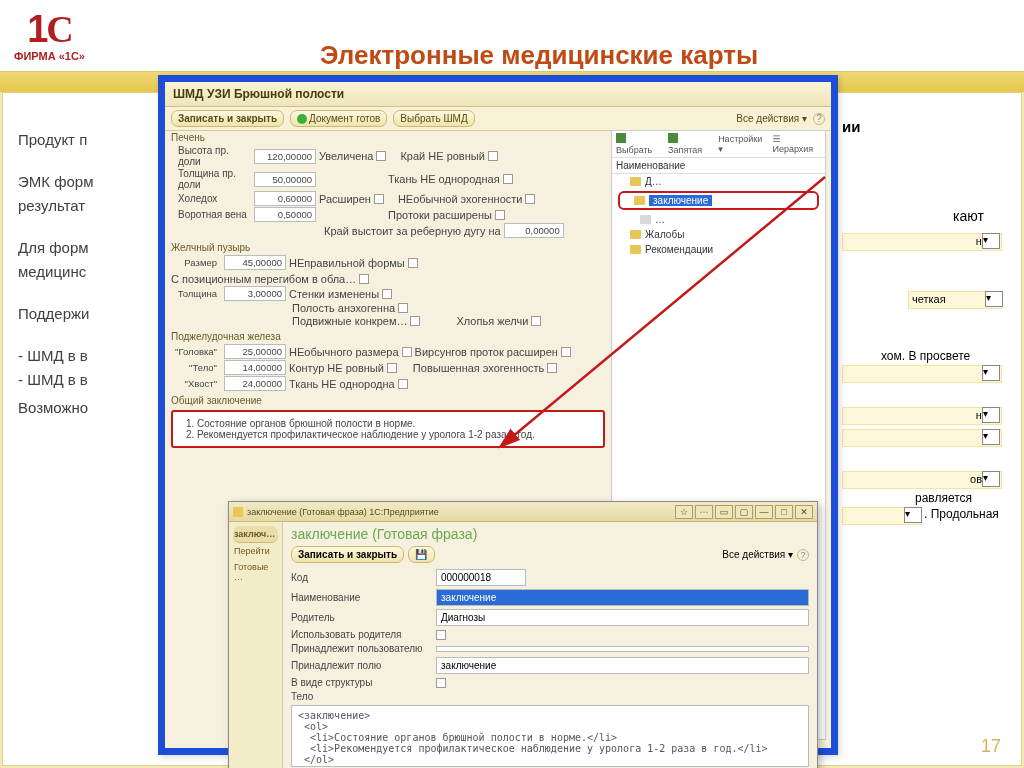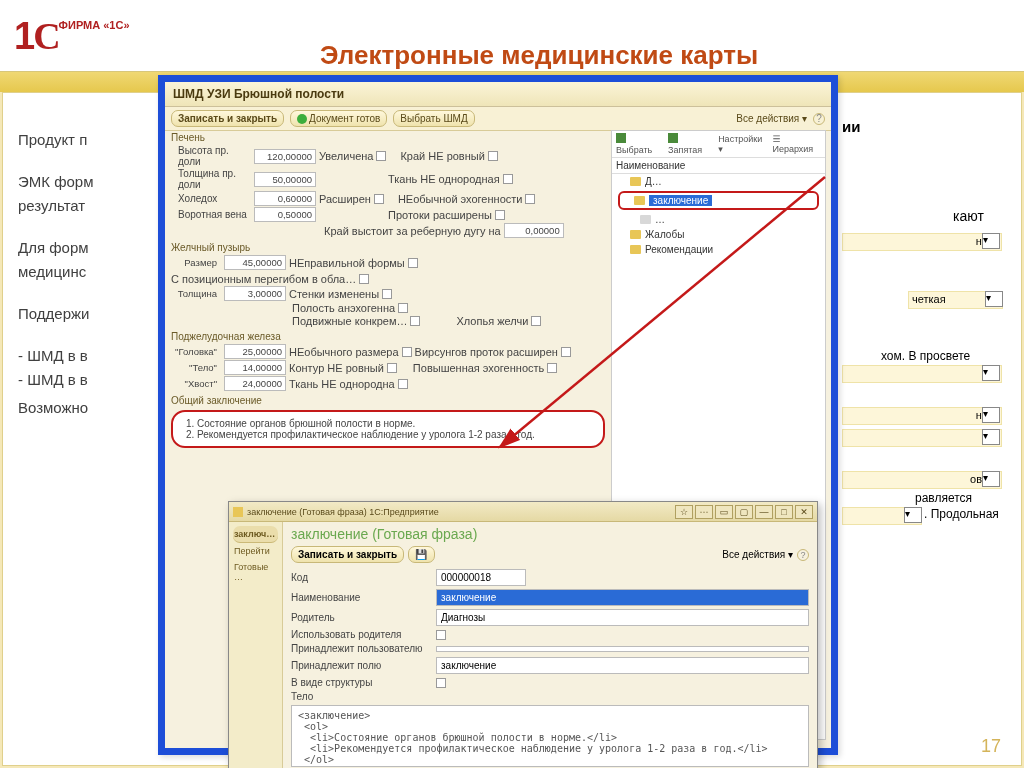--- a/index.html
+++ b/index.html
@@ -16,21 +16,21 @@
     background: #fff;
     border-bottom: 1px solid #d8c77a;
     display: flex; align-items: center;
   }
   .gradband {
     position: absolute; left: 0; right: 0; top: 72px; height: 20px;
     background: linear-gradient(to bottom,#f0d874,#e6c84d);
   }
   .logo {
     margin-left: 14px;
-    display:flex; flex-direction:row; align-items:flex-start;
+    display:flex; flex-direction:column; align-items:center;
   }
   .logo .one { color:#b02020; font-size:38px; font-weight:bold; letter-spacing:-2px; line-height:1;}
   .logo .one .c { font-family: Georgia, serif; }
   .logo .sub { color:#b02020; font-size:11px; font-weight:bold; margin-top:2px;}
   .pagetitle {
     position:absolute; left:320px; top:40px;
     color:#c04a14; font-size:26px; font-weight:bold;
   }
   .slidebody {
     position:absolute; left:2px; right:2px; top:92px; bottom:2px;
@@ -92,21 +92,21 @@
   .num { width:62px; background:#fff; border:1px solid #bbb; text-align:right; padding:1px 3px; font-size:9.5px;}
   .chk { width:10px; height:10px; border:1px solid #999; background:#fff; display:inline-block;}
   .clab { font-size:11px;text-align:center; }
   .lab2 { width:50px; font-size:9.5px; text-align:right; padding-right:4px;}
   
   .zakbox {
     border:1px solid #c8b878; background:#fff; margin-top:4px;
     border-radius:3px; padding:6px 8px; font-size:10px;
     position:relative;
   }
-  .zakbox.outlined { border:2px solid #c41919; border-radius:14px;}
+  .zakbox.outlined { border:2px solid #c41919; border-radius:3px;}
   .zakbox ol { margin-left:16px;}
   
   
   .arrow { position:absolute; left:300px; top:85px; width:370px; height:300px; pointer-events:none;}
 
   
   .win2 {
     position:absolute; left:225px; top:408px; width:590px; height:290px;
     background:#f6f1df; border:1px solid #888;
     box-shadow:3px 3px 8px rgba(0,0,0,.25);

